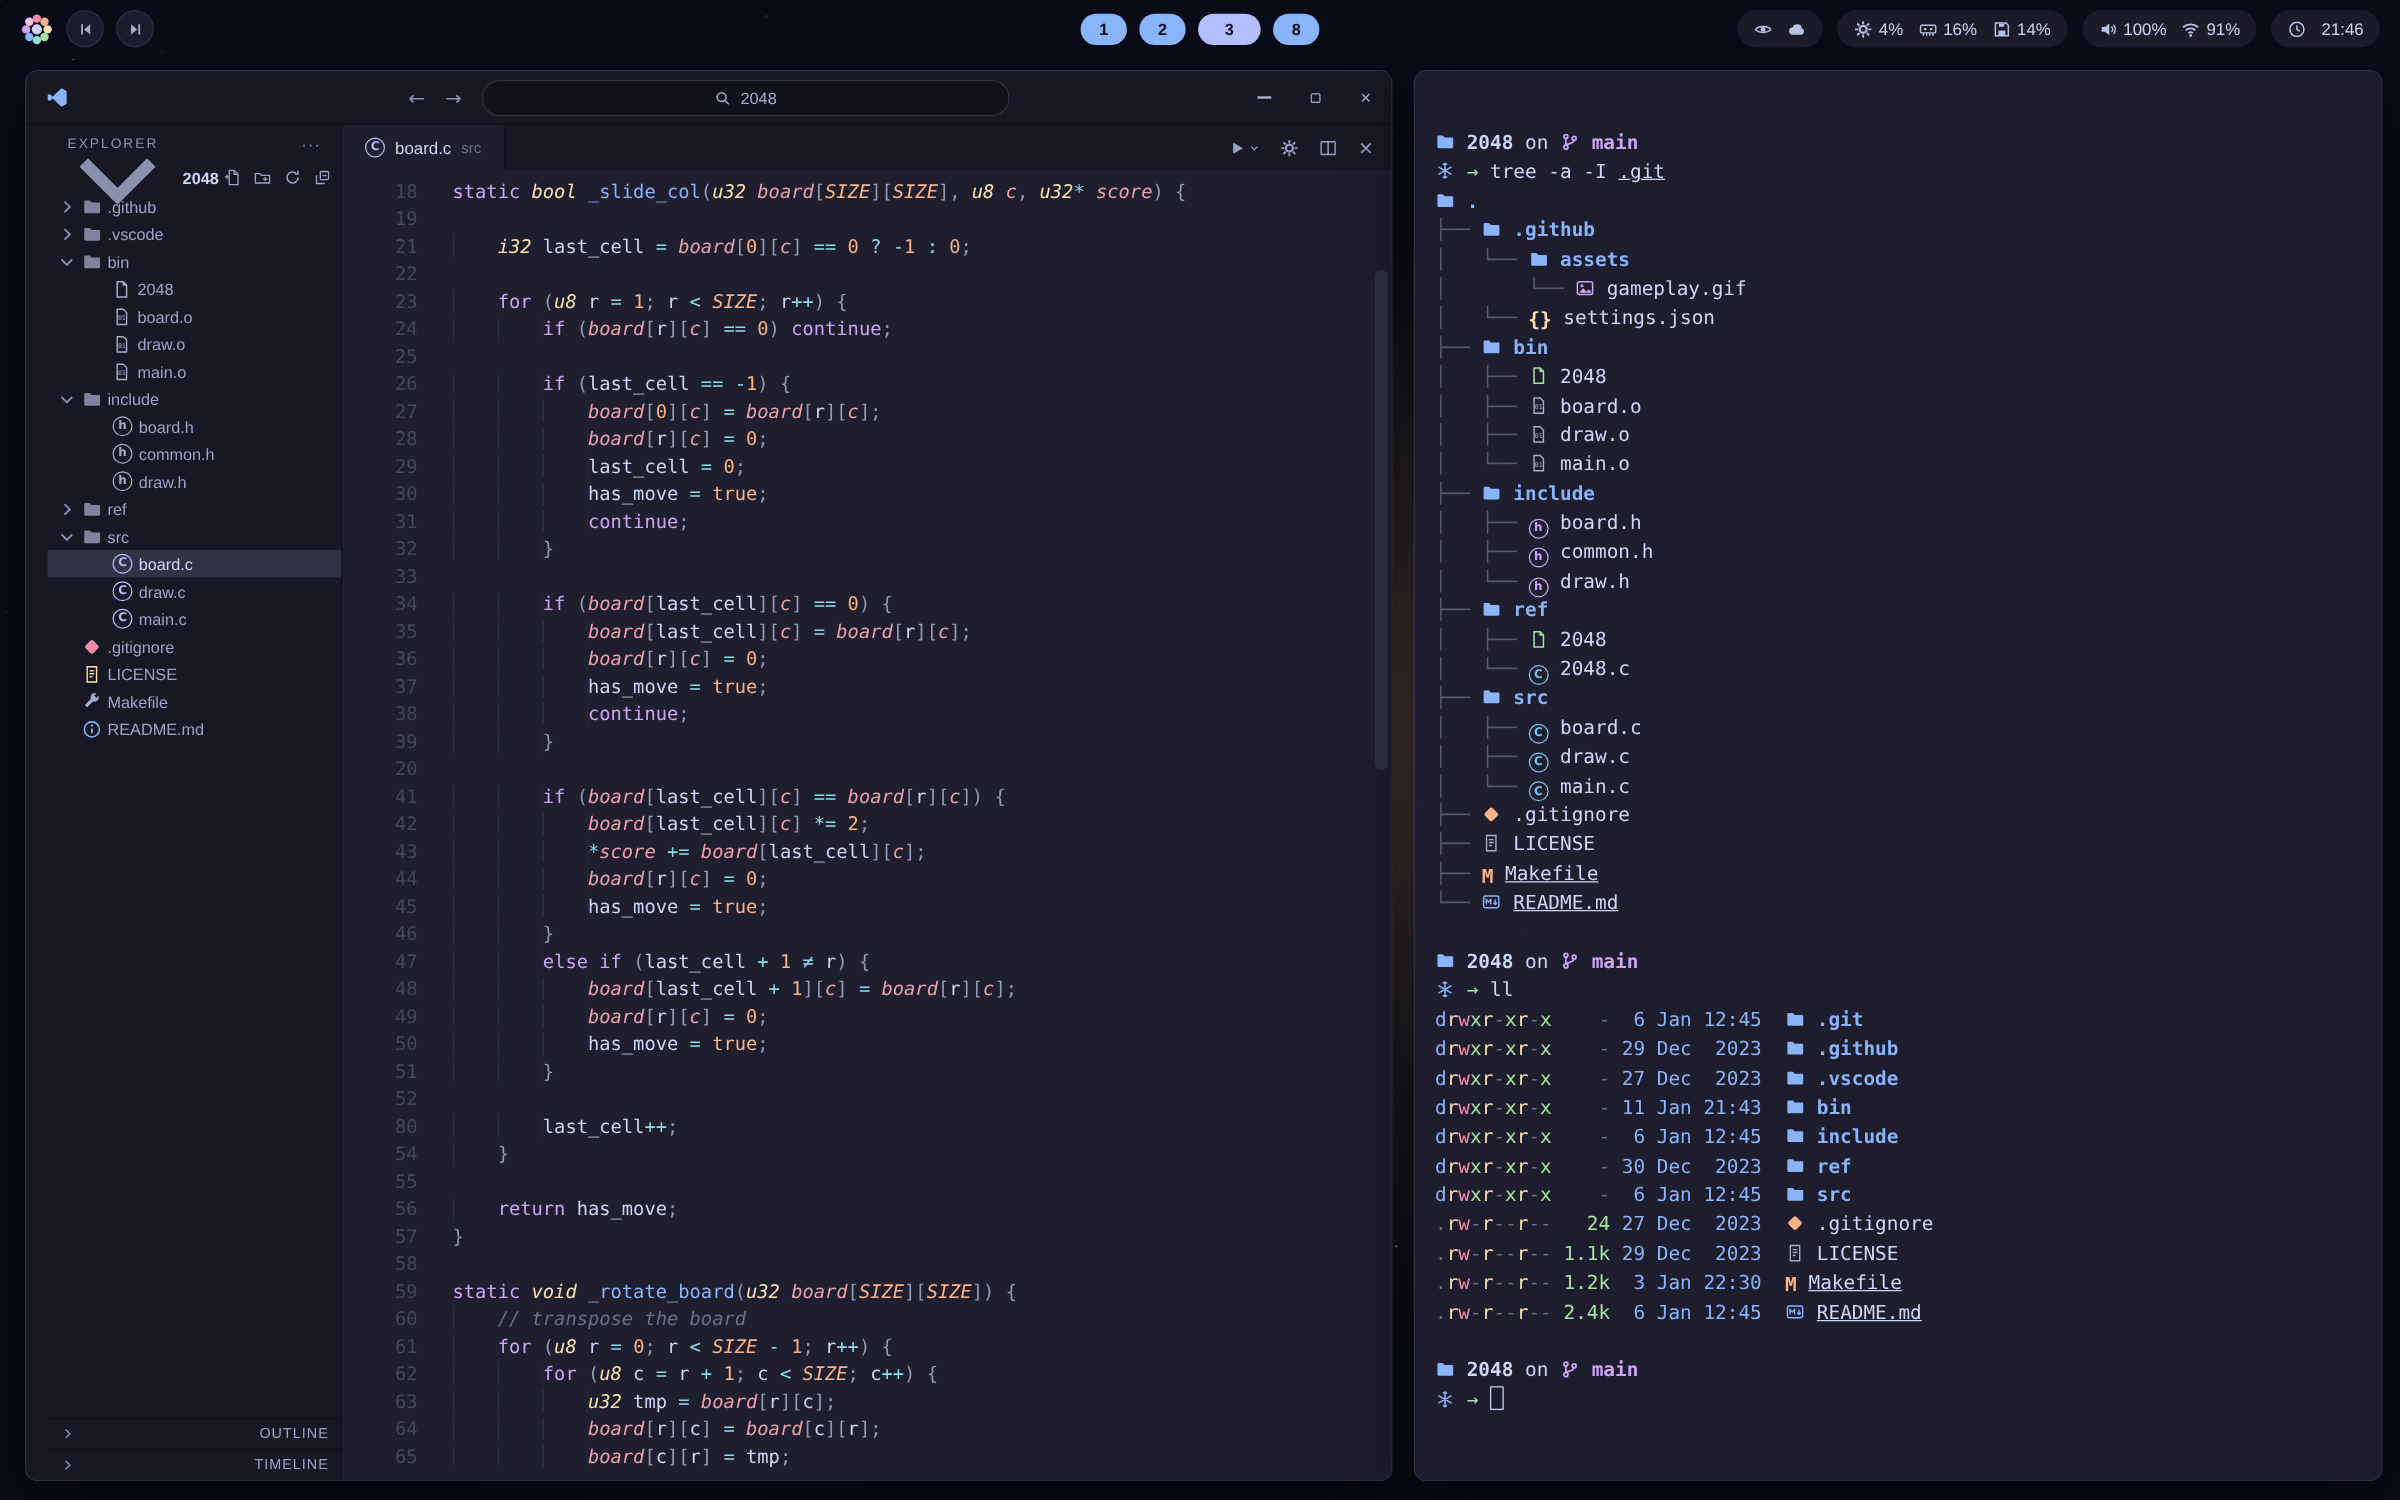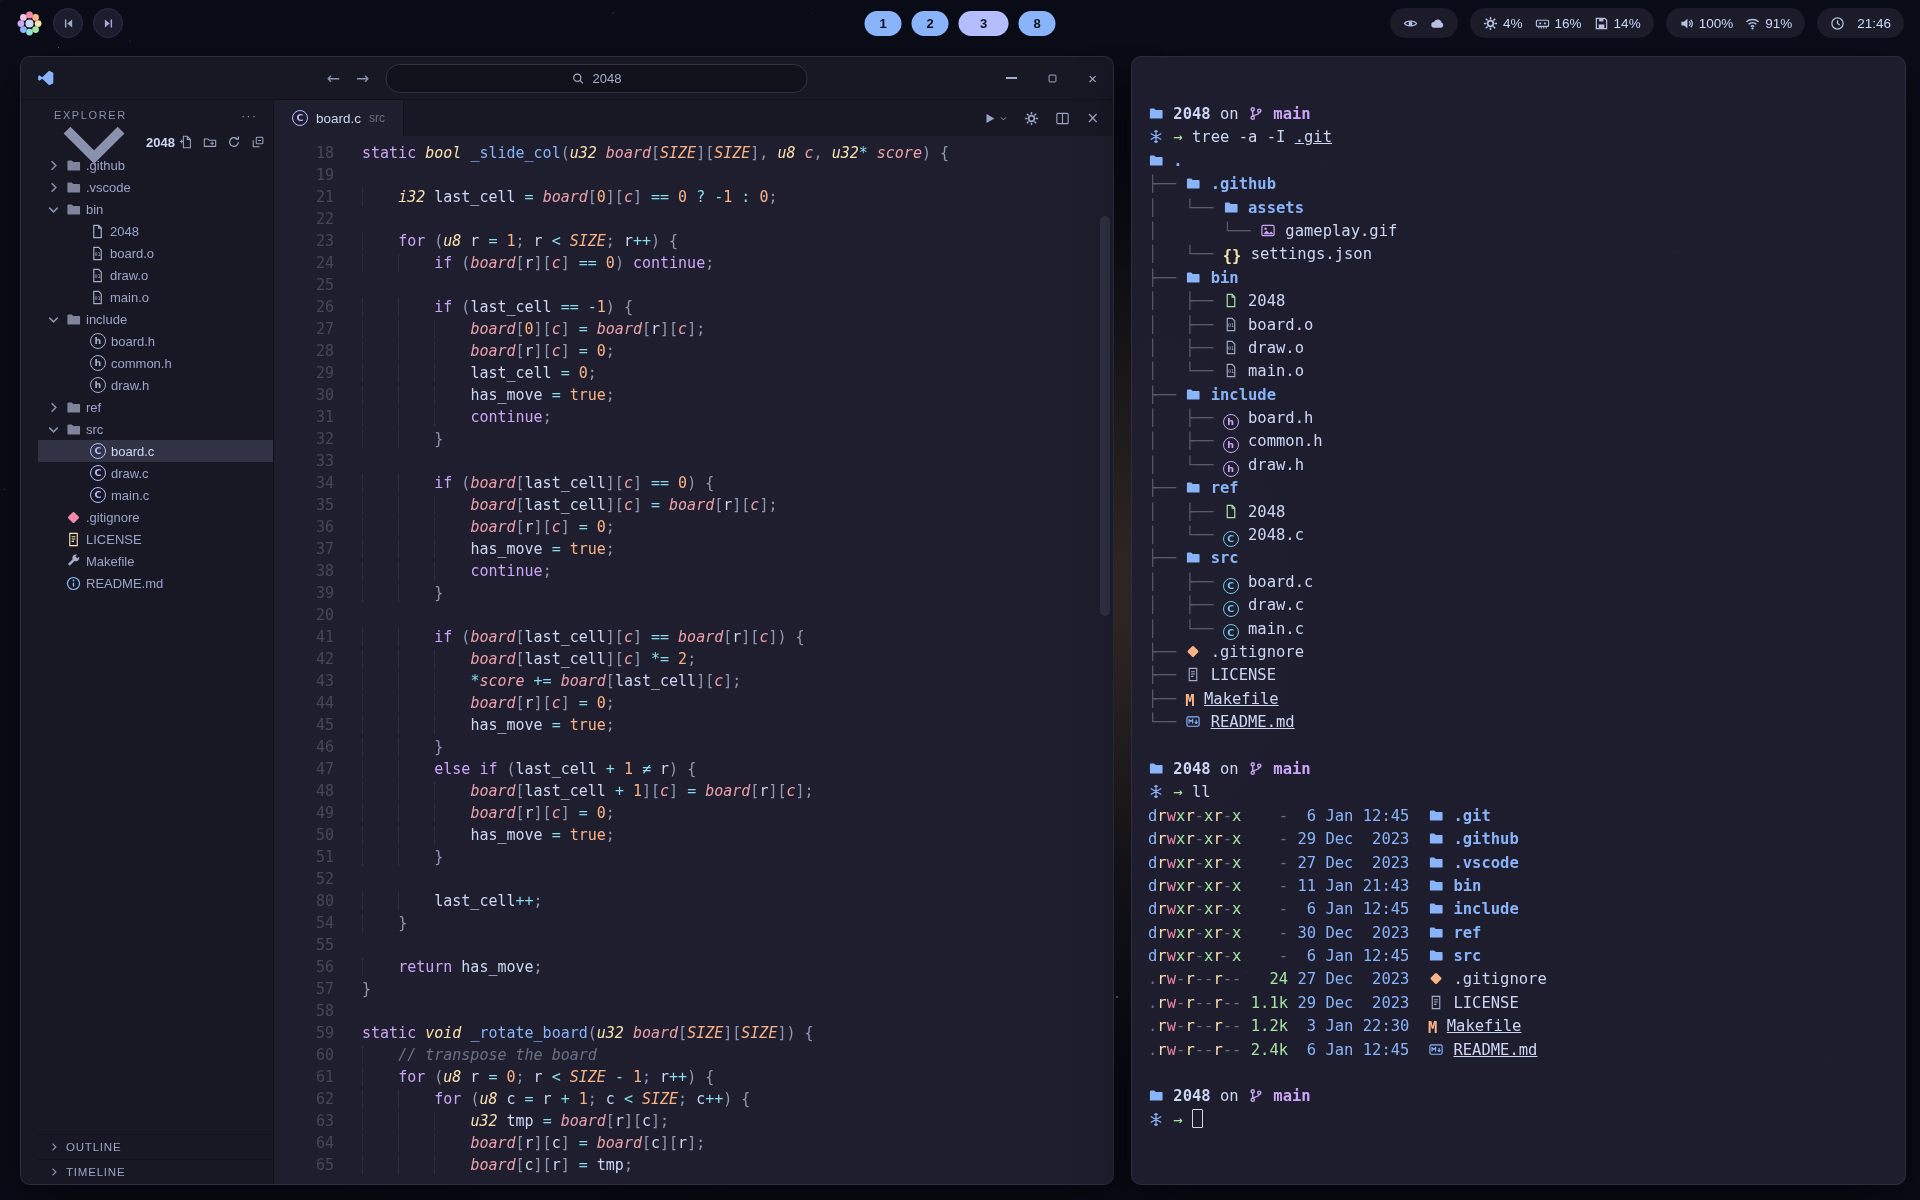--- a/index.html
+++ b/index.html
@@ -57,22 +57,22 @@
   .project-row{height:24px;display:flex;align-items:center;gap:4px;padding:0 8px;color:#cdd6f4;font-weight:700;font-size:13px;}
   .proj-actions{margin-left:auto;display:flex;gap:10px;color:#9ba3c2;}
   .proj-actions .ic{width:14px;height:14px;cursor:pointer;}
   #filetree{flex:none;}
   .frow{display:flex;align-items:center;gap:5px;height:22px;font-size:13px;color:#9ca3c7;cursor:pointer;}
   .frow.sel{background:#313244;color:#cdd6f4;}
   .frow .ic{width:15px;height:15px;flex:none;}
   .chvsp{width:15px;flex:none;}
   .chv{color:#8a91ad;}
   .panel-rows{margin-top:auto;}
-  .panel-row{height:24px;border-top:1px solid #11111b;display:flex;align-items:center;gap:6px;padding:0 10px;
-             color:#9ca3c7;font-size:11.5px;letter-spacing:.8px;cursor:pointer;}
+  .panel-row{height:24px;border-top:1px solid #11111b;display:flex;align-items:center;gap:21px;padding:0 10px;
+             color:#9ca3c7;font-size:11.5px;letter-spacing:.8px;cursor:pointer;justify-content:space-between;}
   .panel-row .ic{width:12px;height:12px;}
   
   .editor-main{flex:1;display:flex;flex-direction:column;min-width:0;background:#1e1e2e;}
   .tabbar{height:36px;flex:none;background:#181825;display:flex;align-items:center;padding-right:14px;}
   .tab{height:100%;display:flex;align-items:center;gap:8px;padding:0 18px;background:#1e1e2e;color:#cdd6f4;
        font-size:13.5px;border-right:1px solid #11111b;cursor:pointer;}
   .tab .hint{color:#6c7086;font-size:12px;}
   .tab-actions{margin-left:auto;display:flex;gap:16px;align-items:center;color:#9ba3c2;}
   .tab-actions .ic{width:15px;height:15px;cursor:pointer;}
   .tab-actions .small{width:9px;height:9px;}

